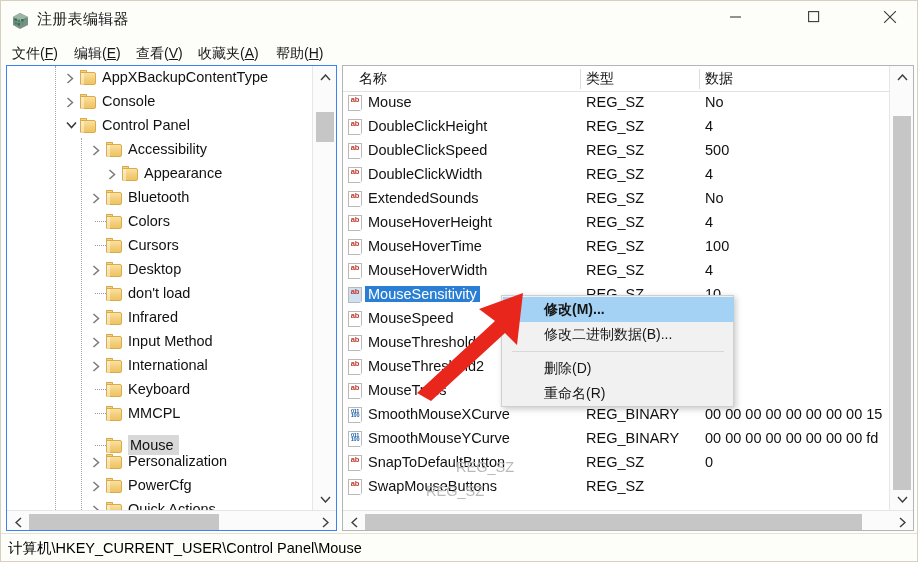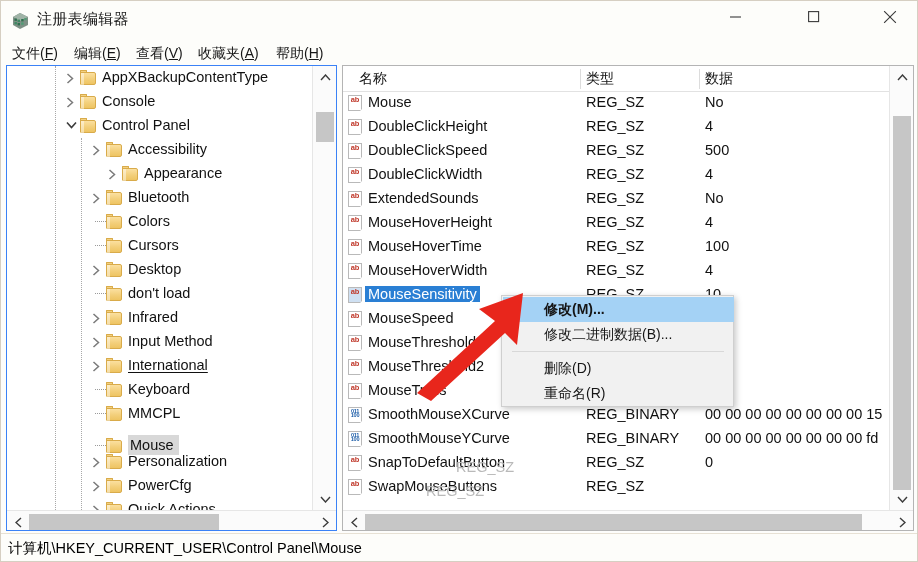--- a/index.html
+++ b/index.html
@@ -483,21 +483,21 @@
           </span><span class="tlabel">Infrared</span></div>
         <div class="tnode" style="left: 82px; top: 264px;"><span class="twist">
             <svg width="9" height="11" viewBox="0 0 9 11">
               <polyline points="1.5,1 6.5,5.5 1.5,10" fill="none" stroke="#7a7a7a" stroke-width="1.5"></polyline>
             </svg>
           </span><span class="tfolder">
             <span class="ft"></span>
             <span class="fb"></span>
             <span class="fs"></span>
           </span><span class="tlabel">Input Method</span></div>
-        <div class="tnode" style="left: 82px; top: 288px; text-decoration: underline;"><span class="twist">
+        <div class="tnode" style="left: 82px; top: 288px;"><span class="twist">
             <svg width="9" height="11" viewBox="0 0 9 11">
               <polyline points="1.5,1 6.5,5.5 1.5,10" fill="none" stroke="#7a7a7a" stroke-width="1.5"></polyline>
             </svg>
           </span><span class="tfolder">
             <span class="ft"></span>
             <span class="fb"></span>
             <span class="fs"></span>
           </span><span class="tlabel">International</span></div>
         <div class="tnode" style="left: 82px; top: 312px;"><span class="tdots"></span><span class="tfolder">
             <span class="ft"></span>

